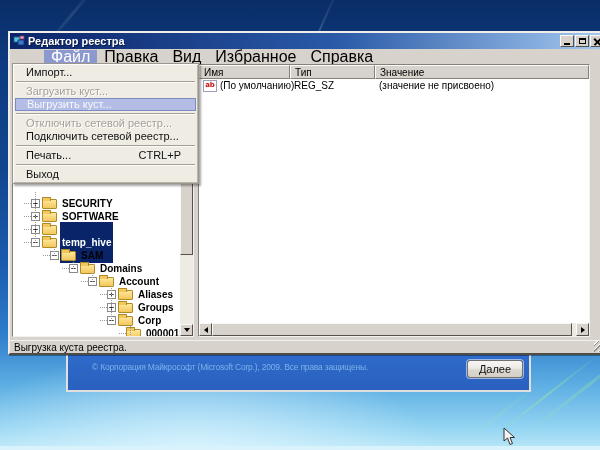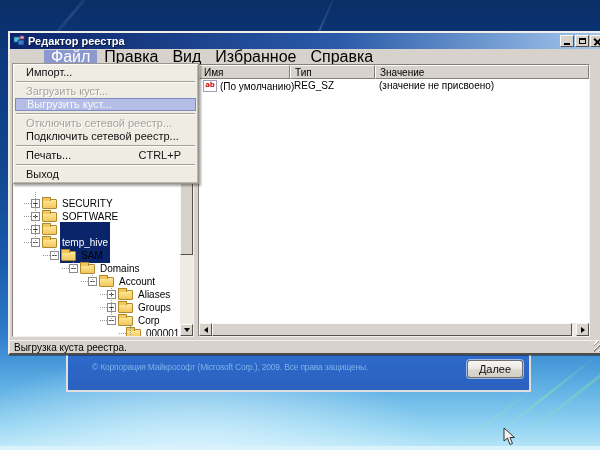--- a/index.html
+++ b/index.html
@@ -61,21 +61,21 @@
   
   .tree-rows{position:absolute;inset:0;padding-top:132px;box-sizing:border-box;}
   .tree-row{height:13px;display:flex;align-items:center;font-size:10px;color:#000;white-space:nowrap;}
   .dash{width:7px;height:0;border-top:1px dotted #9a9a9a;flex:none;}
   .toggle{width:9px;height:9px;flex:none;border:1px solid #8a8a8a;background:#fff;box-sizing:border-box;
     font-size:9px;line-height:6px;text-align:center;color:#000;margin-right:2px;font-family:"DejaVu Sans Mono",monospace;}
   .folder{position:relative;width:15px;height:10px;flex:none;margin-right:3px;margin-top:1px;
     background:linear-gradient(180deg,#ffe89c,#f2c75c);border:1px solid #b08a28;border-radius:1px;box-sizing:border-box;}
   .folder::before{content:"";position:absolute;left:-1px;top:-3px;width:7px;height:3px;
     background:#f2c75c;border:1px solid #b08a28;border-bottom:none;border-radius:1px 1px 0 0;}
-  .lbl{padding:15px 2px;}
+  .lbl{padding:15px 2px;font-weight:bold;}
   .tree-row .lbl.sel{background:#0a246a;color:#fff;}
   .guide{position:absolute;width:0;border-left:1px dotted #9a9a9a;}
 
   
   .vscroll{position:absolute;right:0;top:0;bottom:0;width:13px;background:#edebe4;}
   .hscroll{position:absolute;left:0;right:0;bottom:0;height:13px;background:#edebe4;}
   .sb-btn{position:absolute;background:#d7d3cc;border:1px solid;box-sizing:border-box;
     border-color:#fbfaf8 #55524c #55524c #fbfaf8;display:flex;align-items:center;justify-content:center;}
   .sb-thumb{position:absolute;background:#d7d3cc;border:1px solid;box-sizing:border-box;
     border-color:#fbfaf8 #55524c #55524c #fbfaf8;}
@@ -83,21 +83,21 @@
   .tri.down{border-top:4px solid #000;margin-top:3px;}
   .tri.up{border-bottom:4px solid #000;margin-bottom:3px;}
   .tri.left{border-right:4px solid #000;margin-right:3px;}
   .tri.right{border-left:4px solid #000;margin-left:3px;}
 
   
   .list-header{position:absolute;left:0;top:0;right:0;height:14px;display:flex;font-size:10px;background:#d7d3cc;}
   .hcell{border:1px solid;border-color:#fbfaf8 #848078 #848078 #fbfaf8;box-sizing:border-box;
     padding:1px 4px;white-space:nowrap;overflow:hidden;}
   .list-row{position:absolute;left:0;top:14px;right:0;height:13px;display:flex;align-items:center;font-size:10px;}
-  .lcell{box-sizing:border-box;padding:0 4px;white-space:nowrap;display:flex;align-items:flex-end;}
+  .lcell{box-sizing:border-box;padding:0 4px;white-space:nowrap;display:flex;align-items:flex-start;}
   .ab-ico{width:12px;height:10px;border:1px solid #9aa0b8;background:#fff;flex:none;margin-right:3px;
     font-size:7px;font-weight:bold;color:#cc1111;line-height:9px;text-align:center;font-family:"DejaVu Sans",sans-serif;}
 
   
   .dropdown{position:absolute;left:2px;top:30px;width:187px;z-index:10;background:#efece4;
     border:1px solid #9a968e;box-shadow:inset 1px 1px 0 #fdfcfa,inset -1px -1px 0 #b9b5ab,2px 2px 2px rgba(0,0,0,.35);
     padding:2px 1px;box-sizing:border-box;}
   .mi{height:13px;line-height:13px;font-size:11px;color:#111;padding:0 16px 0 12px;position:relative;white-space:nowrap;}
   .mi .shortcut{position:absolute;right:16px;top:0;}
   .mi.dis{color:#a5a198;text-shadow:1px 1px 0 #fff;}

